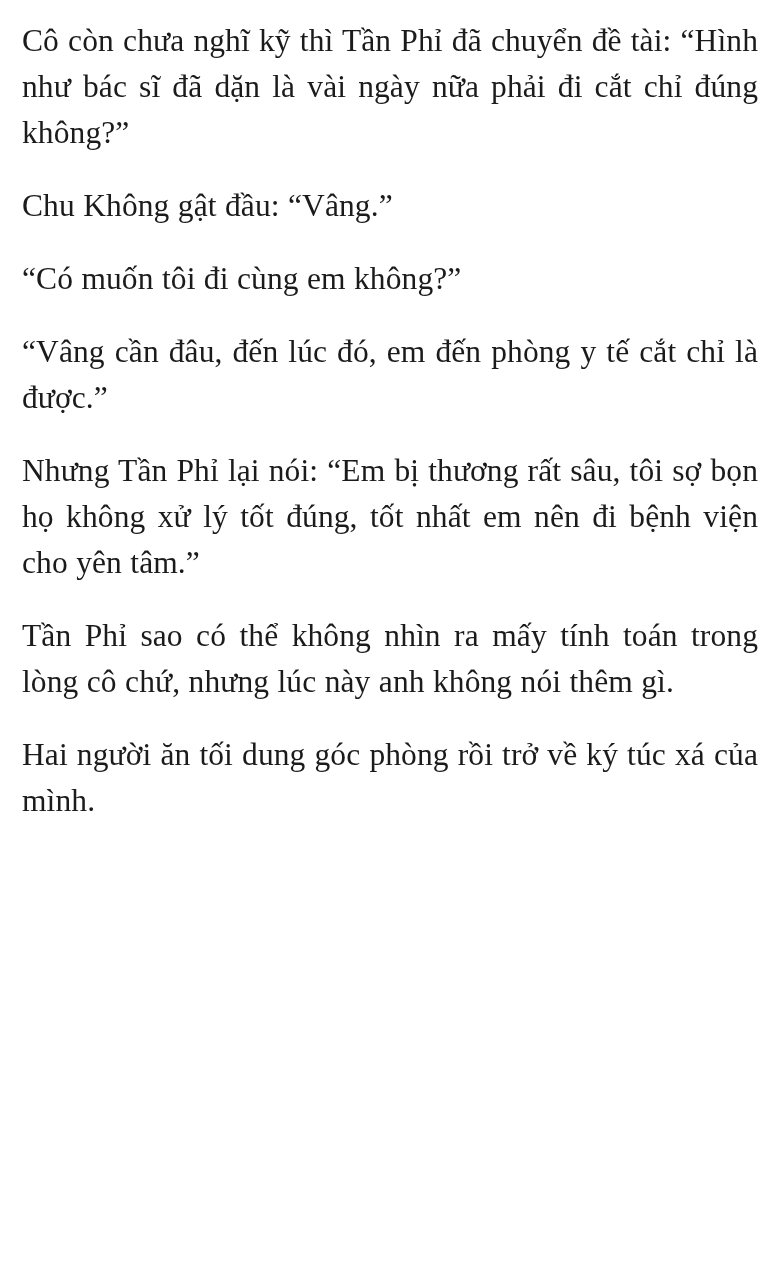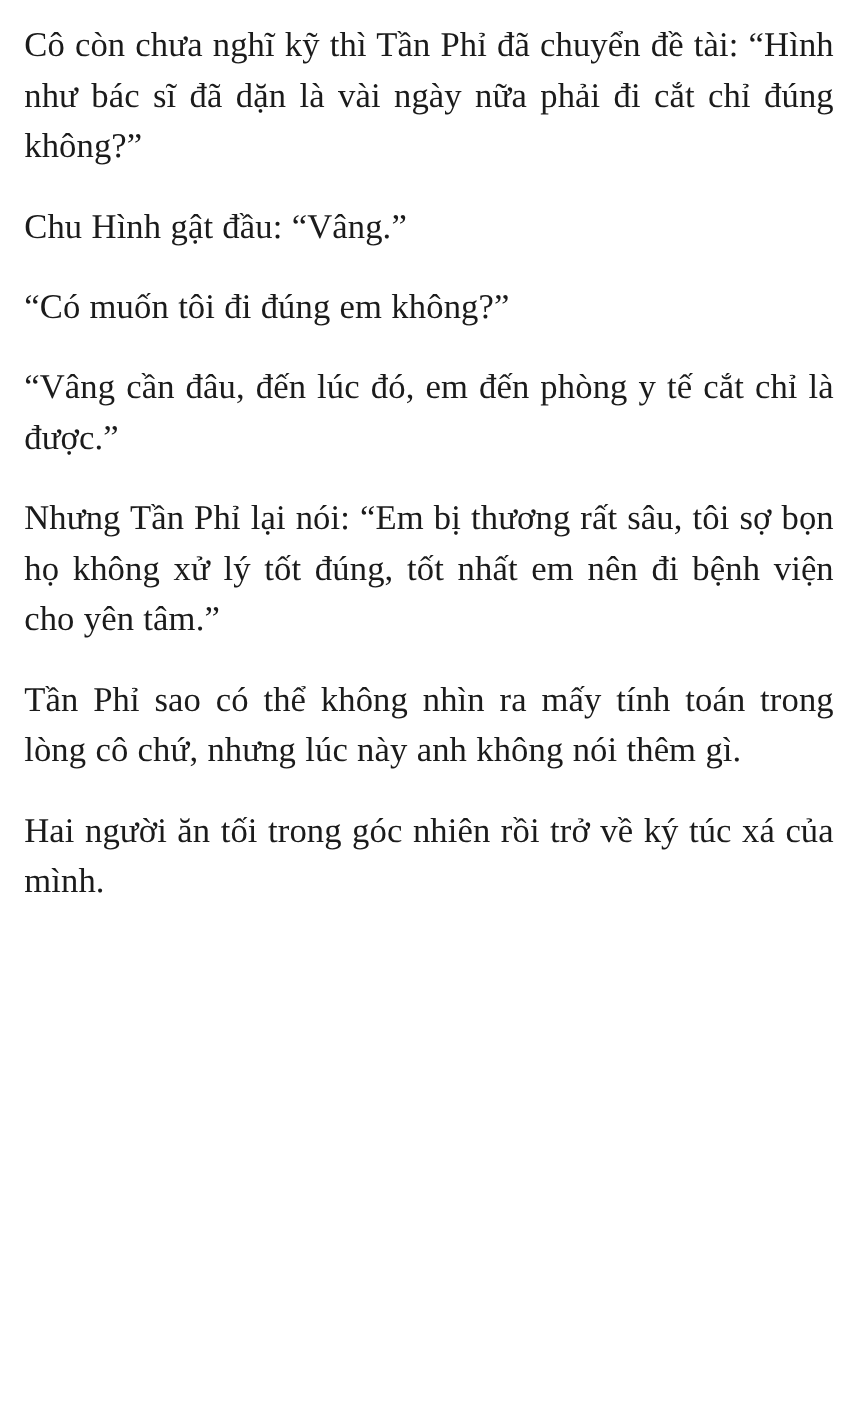--- a/index.html
+++ b/index.html
@@ -36,20 +36,20 @@
   .para:last-child {
     margin-bottom: 0;
   }
 </style>
 </head>
 <body>
 
 <div class="page">
   <div class="reader-body">
     <p class="para">Cô còn chưa nghĩ kỹ thì Tần Phỉ đã chuyển đề tài: “Hình như bác sĩ đã dặn là vài ngày nữa phải đi cắt chỉ đúng không?”</p>
-    <p class="para">Chu Hình gật đầu: “Vâng.”</p>
-    <p class="para">“Có muốn tôi đi đúng em không?”</p>
+    <p class="para">Chu Không gật đầu: “Vâng.”</p>
+    <p class="para">“Có muốn tôi đi cùng em không?”</p>
     <p class="para">“Vâng cần đâu, đến lúc đó, em đến phòng y tế cắt chỉ là được.”</p>
     <p class="para">Nhưng Tần Phỉ lại nói: “Em bị thương rất sâu, tôi sợ bọn họ không xử lý tốt đúng, tốt nhất em nên đi bệnh viện cho yên tâm.”</p>
     <p class="para">Tần Phỉ sao có thể không nhìn ra mấy tính toán trong lòng cô chứ, nhưng lúc này anh không nói thêm gì.</p>
-    <p class="para">Hai người ăn tối trong góc nhiên rồi trở về ký túc xá của mình.</p>
+    <p class="para">Hai người ăn tối dung góc phòng rồi trở về ký túc xá của mình.</p>
   </div>
 </div>
 
 </body></html>

